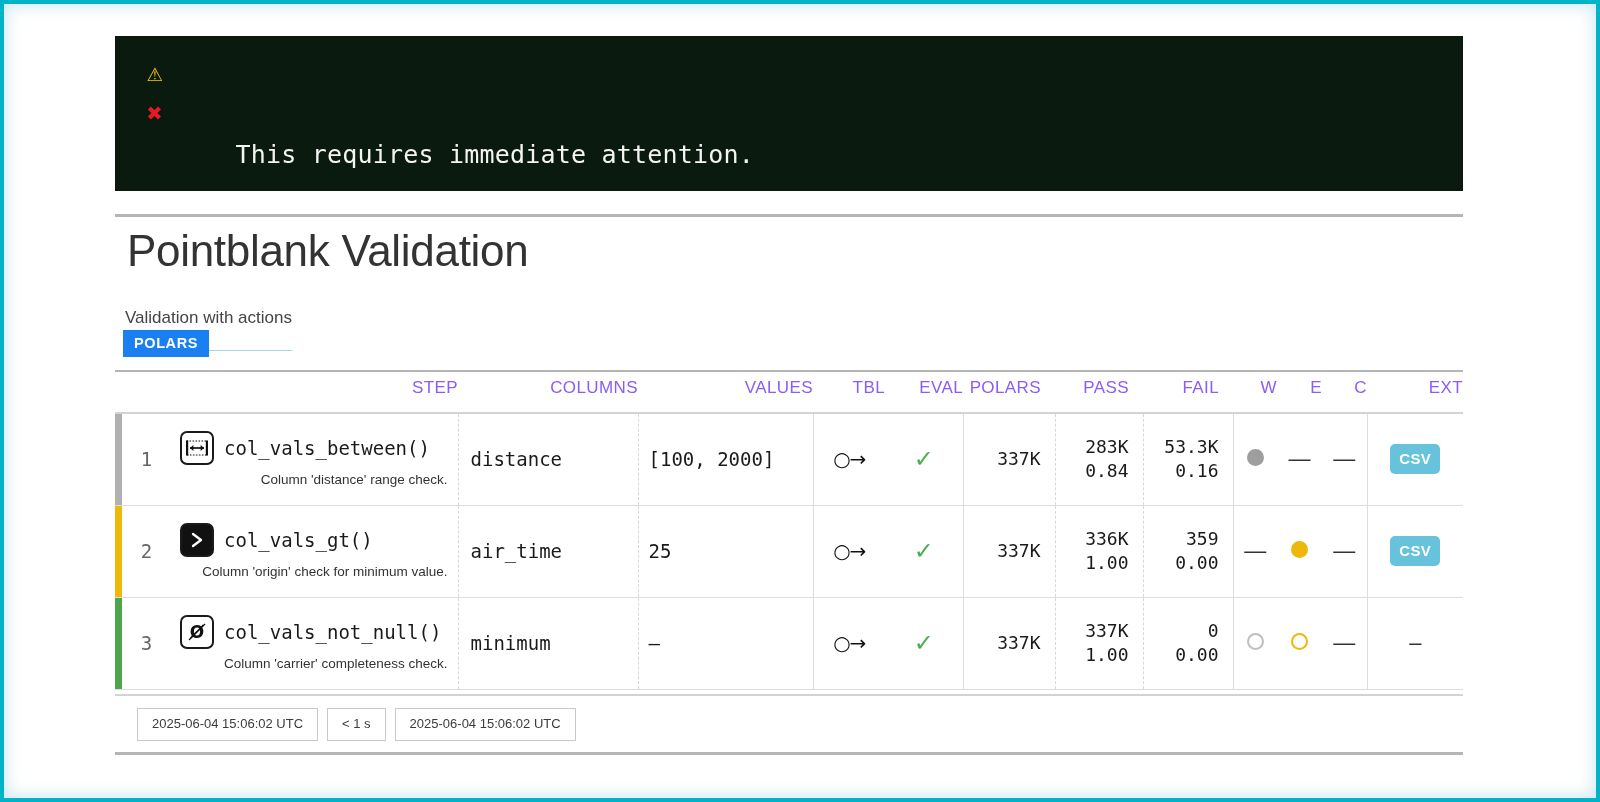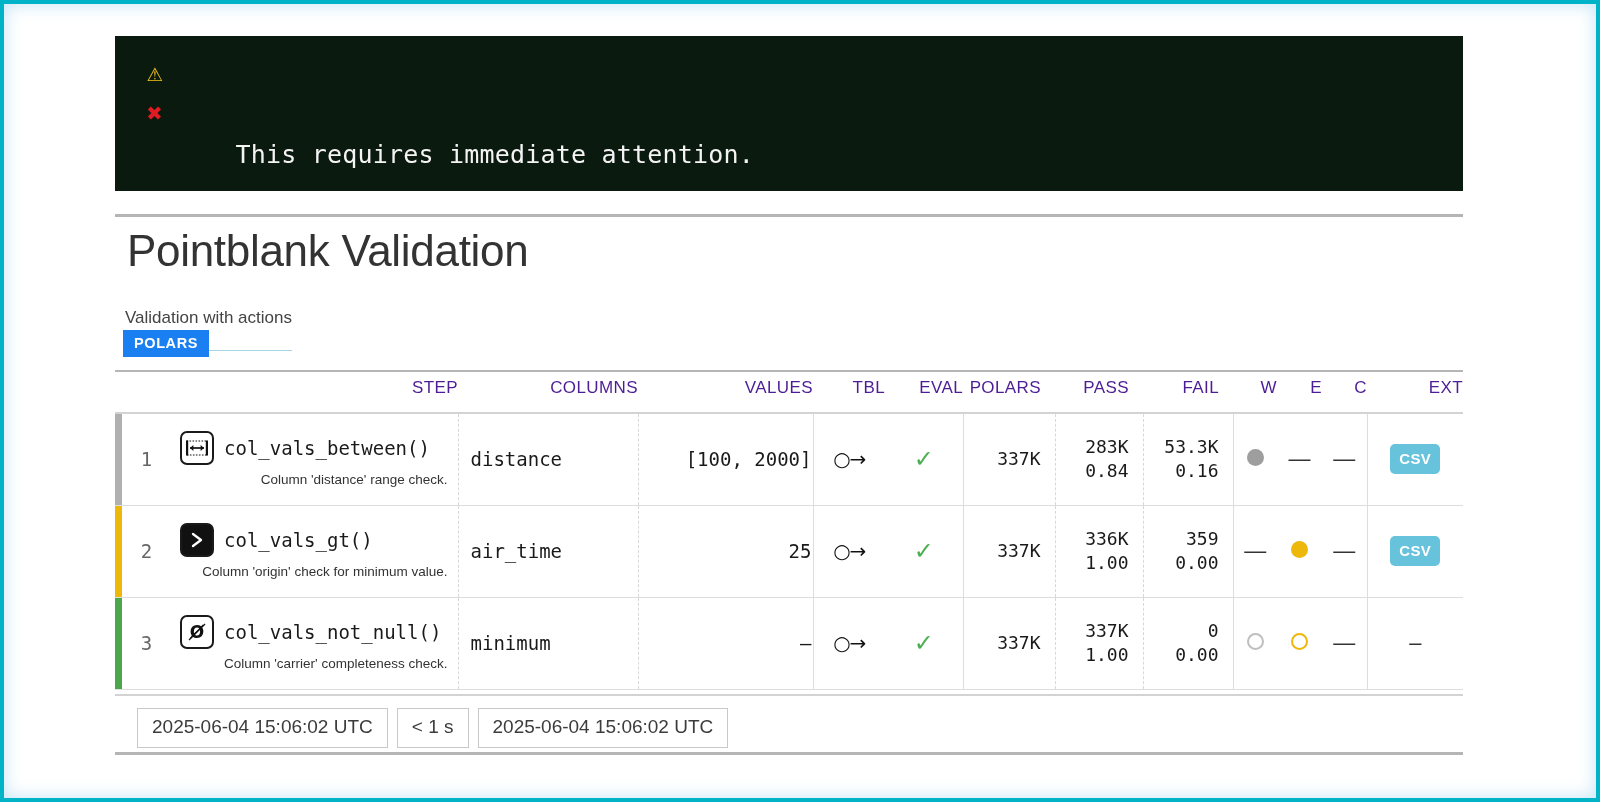--- a/index.html
+++ b/index.html
@@ -110,21 +110,21 @@
     width: 1348px;
   }
   table.vt {
     width: 1348px;
     border-collapse: collapse;
     table-layout: fixed;
   }
   table.vt thead th {
     font-size: 17px;
     font-weight: 400;
-    color: #4c1d95;
+    color: #8b5cf6;
     letter-spacing: 0.4px;
     padding: 6px 0 14px 0;
     border-top: 2px solid #b5b5b5;
     border-bottom: 2px solid #d3d3d3;
     background: #ffffff;
     text-align: right;
     vertical-align: bottom;
   }
   th.h-step    { text-align: left; padding-left: 66px; }
   th.h-columns { text-align: left; padding-left: 12px; }
@@ -187,21 +187,21 @@
     margin-left: 2px;
   }
 
   td.colscell, td.valscell {
     font-family: "DejaVu Sans Mono", monospace;
     font-size: 19px;
     color: #1a1a1a;
     padding-left: 12px;
     border-right: 1px dashed #d8d8d8;
   }
-  td.valscell { padding-left: 10px; border-right: none; text-align: right; }
+  td.valscell { padding-left: 10px; border-right: none; }
 
   td.grp-l { border-left: 1px solid #dddddd; }
   td.grp-r { border-right: 1px solid #dddddd; }
   td.shade { background: #fafafa; }
 
   td.ctr { text-align: center; }
   td.unitscell, td.passcell, td.failcell {
     text-align: right;
     font-family: "DejaVu Sans Mono", monospace;
     font-size: 18px;
@@ -241,21 +241,21 @@
     padding-top: 12px;
     display: flex;
     gap: 9px;
     align-items: center;
     padding-left: 22px;
   }
   .foot-chip {
     border: 1px solid #c9c9c9;
     background: #ffffff;
     color: #3c3c3c;
-    font-size: 19px;
+    font-size: 13px;
     padding: 7px 14px 9px 14px;
   }
   .foot-rule {
     position: absolute;
     left: 111px; top: 748px;
     width: 1348px; height: 3px;
     background: #b5b5b5;
   }
 </style>
 </head>

